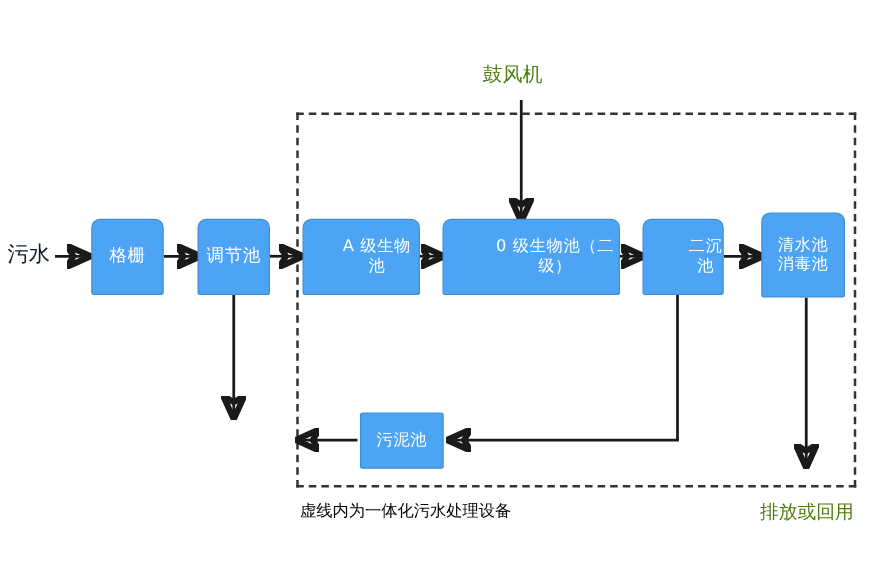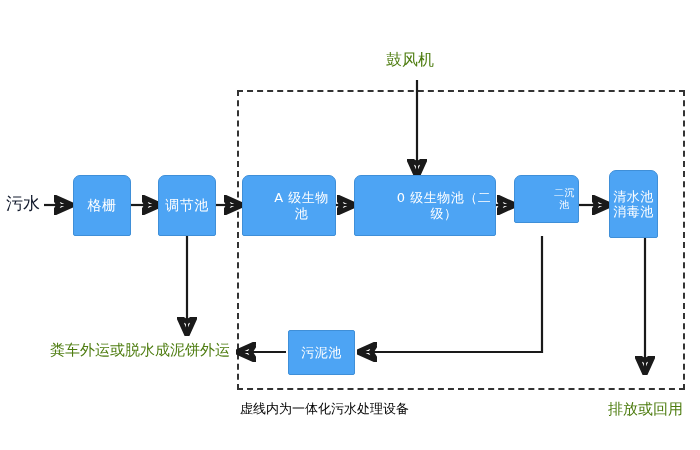--- a/index.html
+++ b/index.html
@@ -105,34 +105,33 @@
 
     <line x1="286" y1="352" x2="239" y2="352" marker-end="url(#ah)"></line>
 
     <line x1="645" y1="238" x2="645" y2="372" marker-end="url(#ah)"></line>
   </svg>
 
   <div class="plainlabel" style="left:6px; top:192px;">污水</div>
 
   <div class="bluelabel" style="left:386px; top:50px; font-size:16px;">鼓风机</div>
 
-  <div class="bluelabel" style="left:50px; top:341px;">粪车外运或脱水成泥饼外运</div>
 
   <div class="bluelabel" style="left:608px; top:400px;">排放或回用</div>
 
   <div class="capnote" style="left:240px; top:400px;">虚线内为一体化污水处理设备</div>
 
   <div class="node rounded" style="left:158px; top:175px; width:58px; height:61px;">调节池</div>
 
   <div class="node rounded" style="left:73px; top:175px; width:58px; height:61px;">格栅</div>
 
   <div class="node rounded" style="left:242px; top:175px; width:94px; height:61px; font-size:13px;padding-left:25px;">A 级生物池</div>
 
   <div class="node rounded" style="left:354px; top:175px; width:142px; height:61px; font-size:13px;padding-left:38px;">0 级生物池（二级）</div>
 
-  <div class="node rounded" style="left:514px; top:175px; width:65px; height:48px; font-size:10px;padding-left:36px;">二沉池</div>
+  <div class="node rounded" style="left:514px; top:175px; width:65px; height:61px; font-size:13px;padding-left:36px;">二沉池</div>
 
-  <div class="node rounded" style="left:609px; top:170px; width:49px; height:68px; font-size:13px;">清水池
+  <div class="node rounded" style="left:609px; top:170px; width:67px; height:68px; font-size:13px;">清水池
 消毒池</div>
 
   <div class="node square" style="left:288px; top:330px; width:67px; height:45px; font-size:13px;">污泥池</div>
 
 </div>
 
 </body></html>

